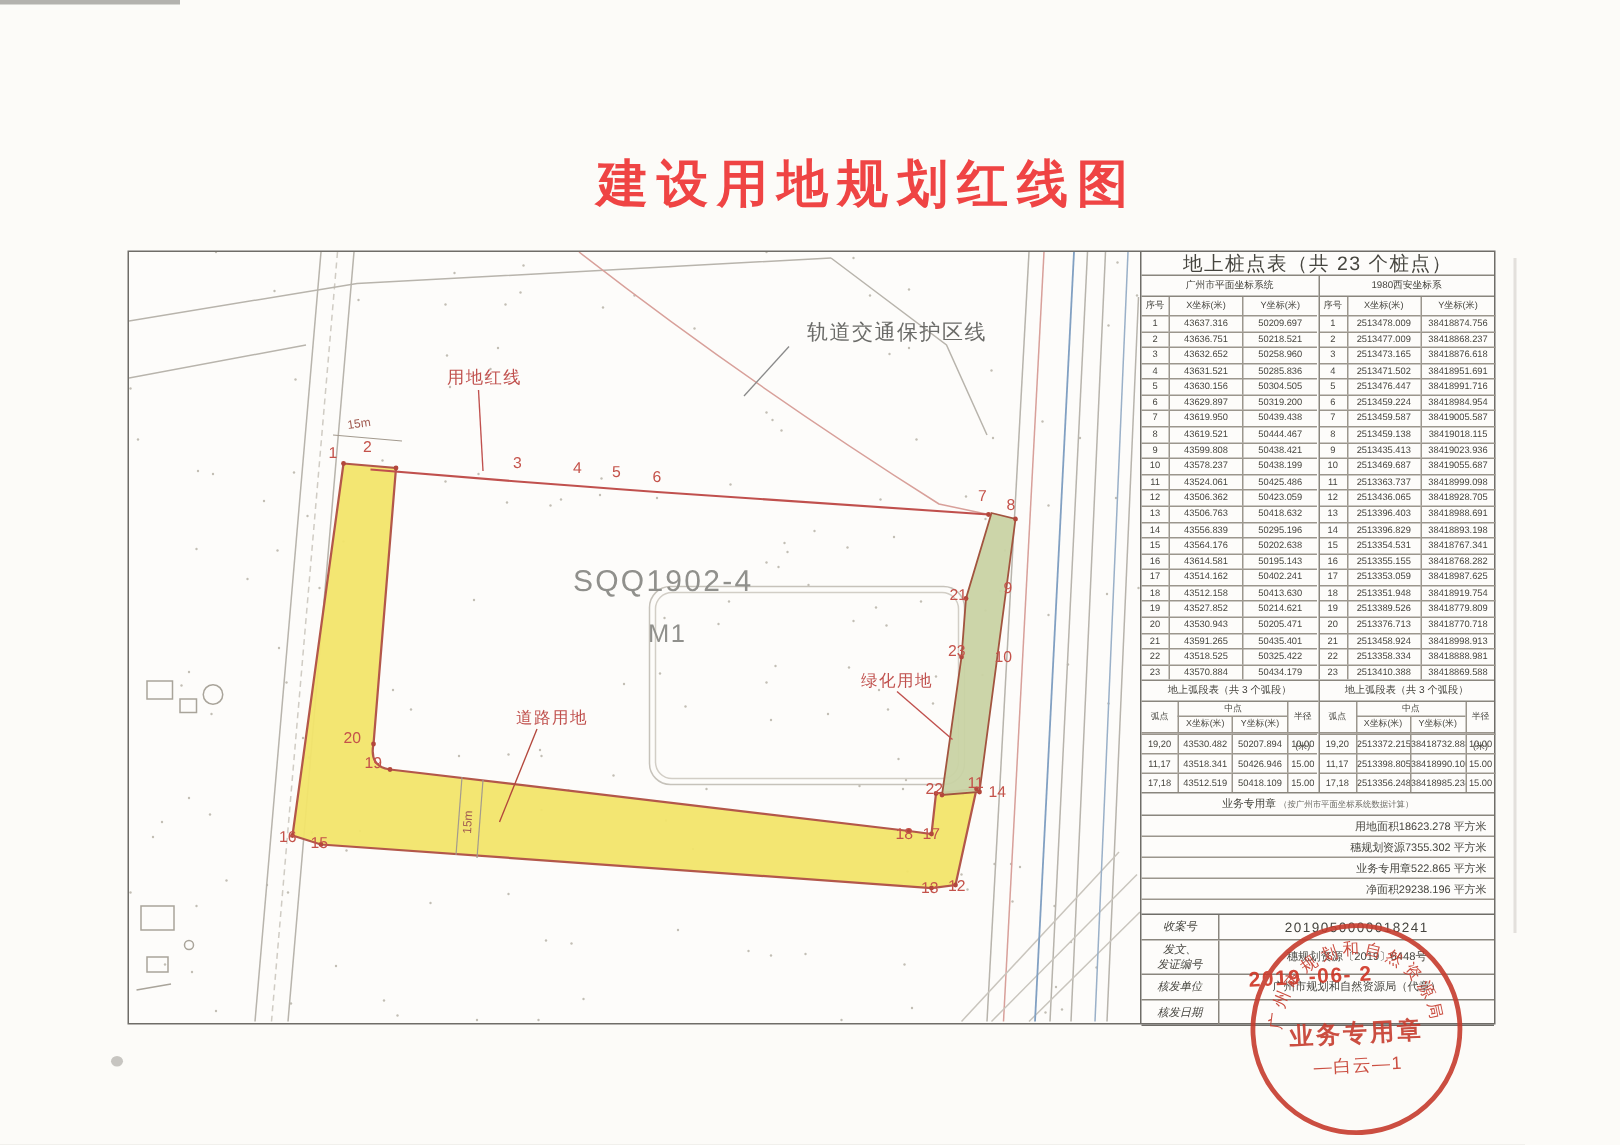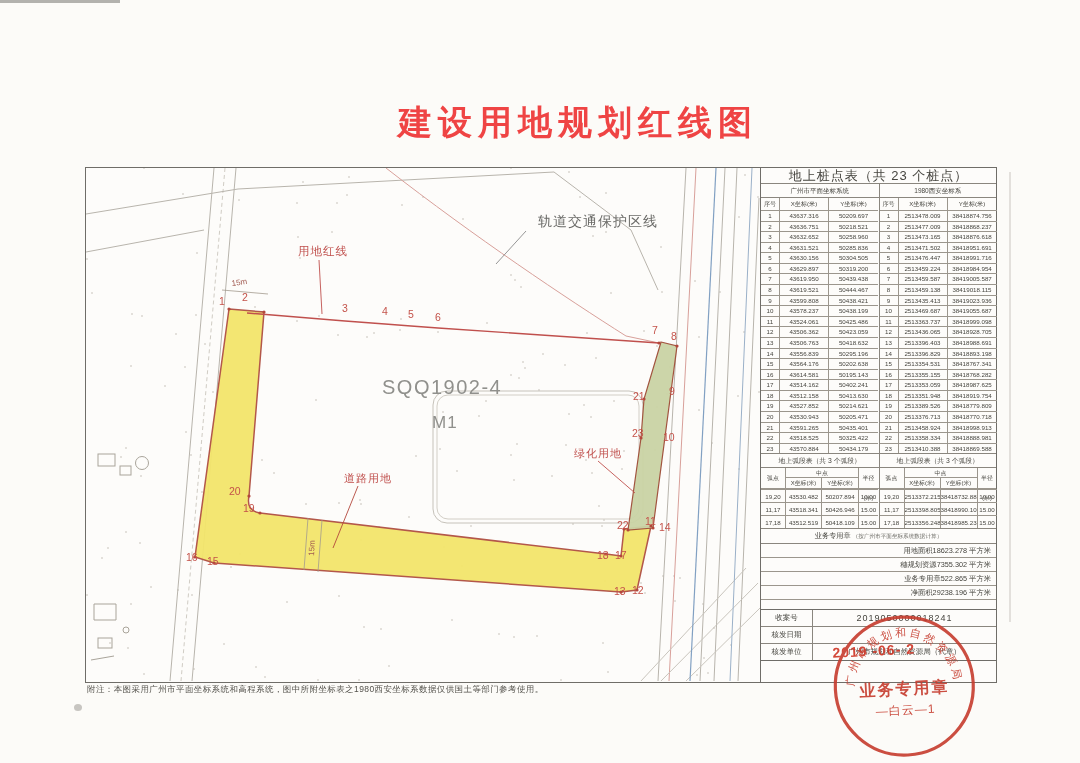--- a/index.html
+++ b/index.html
@@ -44,21 +44,21 @@
   .area-title{height:14px;line-height:14px;text-align:center;font-size:7.2px;border-bottom:1px solid #8a867e;}
   .area-note{font-size:5.6px;color:#6b6a64;}
   .area-row{display:flex;height:13px;line-height:13px;border-bottom:1px solid #9b968d;font-size:7.3px;}
   .al{flex:1;padding-left:4px;text-align:right;}
   .al.ind{padding-left:9px;}
   .av{padding-right:5px;}
   .admin{margin-top:9px;border-top:1px solid #6f6d68;border-bottom:1px solid #6f6d68;}
   .ad-row{display:grid;grid-template-columns:52px 1fr;border-top:1px solid #8a867e;}
   .ad-row:first-child{border-top:none;}
   .ad-label{border-right:1px solid #8a867e;text-align:center;font-size:7.5px;
-            display:flex;flex-direction:column;justify-content:center;}
+            display:flex;flex-direction:column;justify-content:center;font-style:italic;}
   .ad-val{display:flex;align-items:center;justify-content:center;font-size:7.5px;text-align:center;}
   .h16{height:16px;}.h22{height:22px;}
   .caseno{font-size:9px;letter-spacing:1px;}
   .note{position:absolute;left:87px;top:684px;font-size:8.5px;color:#55534d;letter-spacing:.4px;}
   
   .stamp{position:absolute;left:792px;top:598px;opacity:.9;transform:rotate(-3deg);}
   .stamp-ring{stroke:#c63c2e;stroke-width:3.2;fill:none;}
   .stamp-arc{font-size:11px;fill:#c63c2e;letter-spacing:3px;}
   .stamp-center{font-size:16px;font-weight:bold;fill:#c63c2e;text-anchor:middle;letter-spacing:2px;}
   .stamp-sub{font-size:12px;fill:#c63c2e;text-anchor:middle;letter-spacing:1px;}
@@ -611,34 +611,40 @@
               <span class="av">29238.196 平方米</span>
             </div>
           </div>
       </div>
 
       <div class="admin">
         <div class="ad-row h16">
           <div class="ad-label">收案号</div>
           <div class="ad-val caseno">2019050000018241</div>
         </div>
+        <div class="ad-row h22">
+          <div class="ad-label">
+            <span>发文、</span>
+            <span>发证编号</span>
+          </div>
+          <div class="ad-val">穗规划资源〔2019〕6448号</div>
+        </div>
+        <div class="ad-row h16">
+          <div class="ad-label">核发单位</div>
+          <div class="ad-val">广州市规划和自然资源局（代章）</div>
+        </div>
         <div class="ad-row h16">
           <div class="ad-label">核发日期</div>
           <div class="ad-val"></div>
         </div>
-        <div class="ad-row h16">
-          <div class="ad-label">核发单位</div>
-          <div class="ad-val">广州市规划和自然资源局（代章）</div>
-        </div>
       </div>
 
     </div>
   </div>
 
-  <div class="note">附注：本图采用广州市平面坐标系统和高程系统，图中所附坐标表之1980西安坐标系数据仅供国土等部门参考使用。</div>
 
   <svg class="stamp" width="228" height="165" viewBox="0 0 228 165">
     <text class="stamp-date" x="42" y="56">2019 -06- 2</text>
     <circle class="stamp-ring" cx="112" cy="88" r="69"></circle>
     <path id="rp" d="M 62,88 a 50,50 0 1 1 100,0" fill="none"></path>
     <text class="stamp-arc">
       <textPath href="#rp" startOffset="2">广州市规划和自然资源局</textPath>
     </text>
     <text class="stamp-center" x="112" y="96">业务专用章</text>
     <text class="stamp-sub" x="112" y="116">—白云—1</text>

